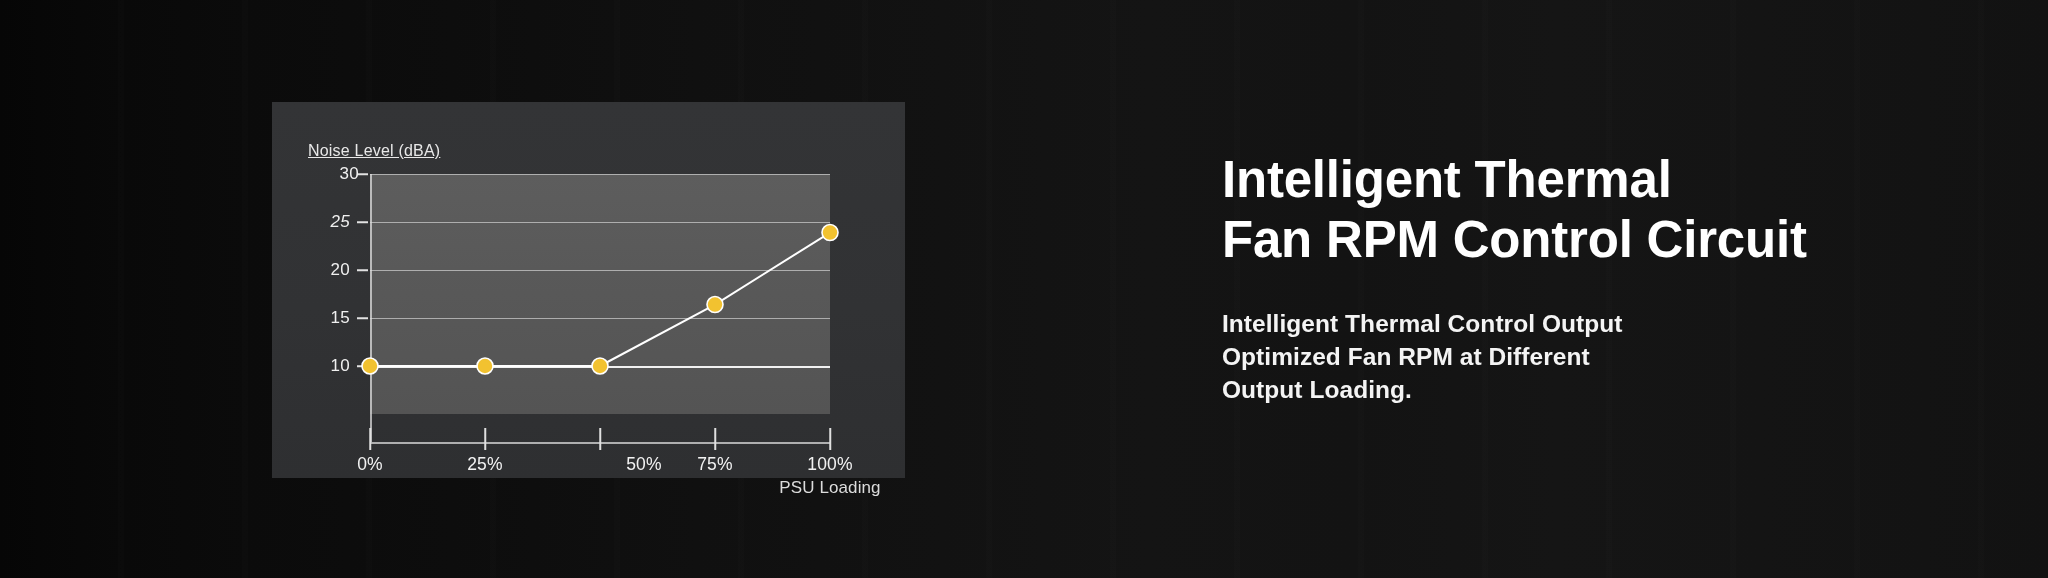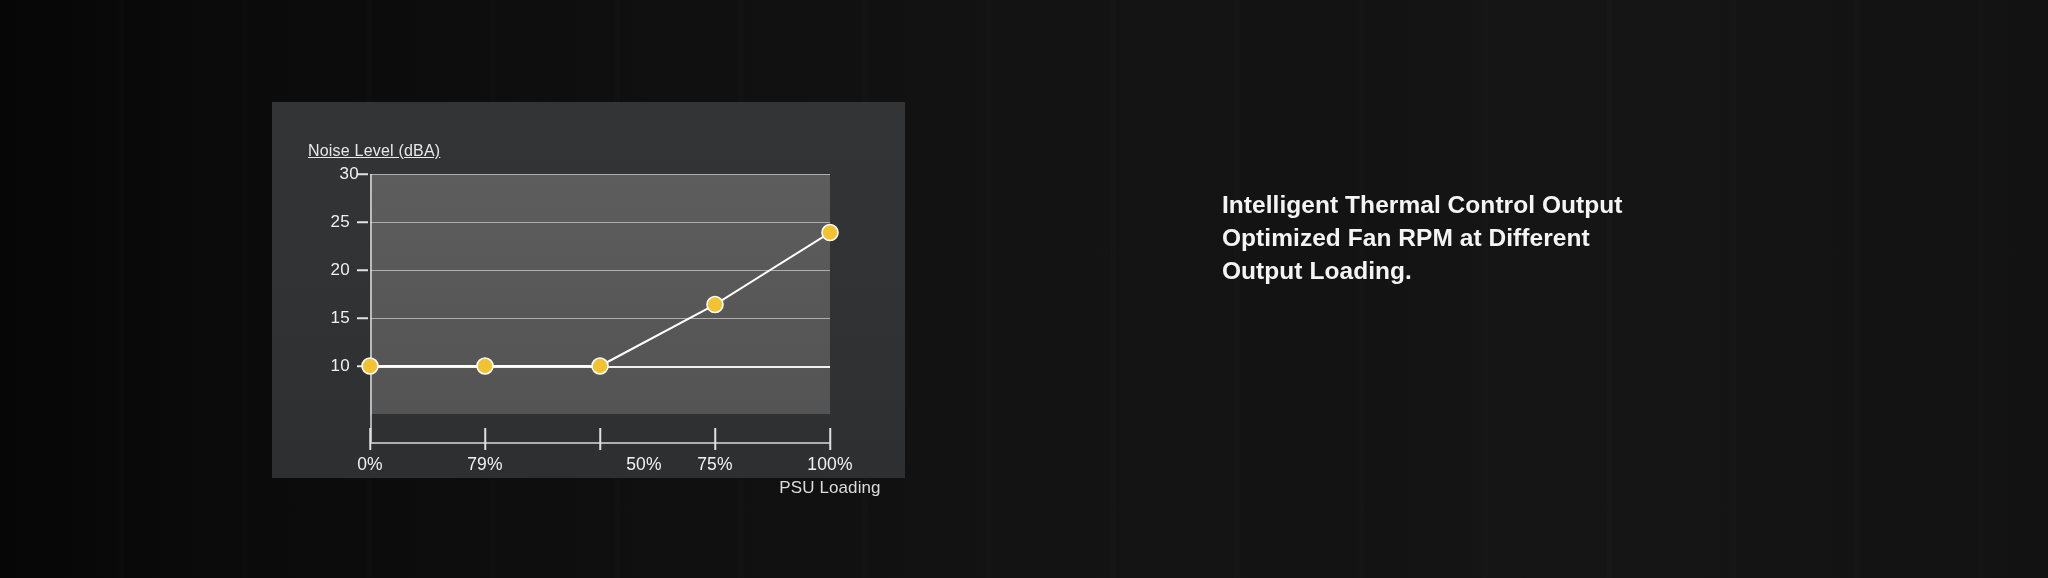--- a/index.html
+++ b/index.html
@@ -194,33 +194,33 @@
       </div>
 
     <div id="y-axis-line"></div>
     <div id="x-axis-line"></div>
 
     <div id="grid-layer"></div>
     <div id="ytick-layer">
         <div class="y-tick-dash" style="top: 72px; left: 85px;"></div>
         <div class="y-tick-label" style="top: 72px; right: 546px;">30</div>
         <div class="y-tick-dash" style="top: 120px; left: 85px;"></div>
-        <div class="y-tick-label" style="top: 120px; right: 555px;">25</div>
+        <div class="y-tick-label" style="top: 120px; right: 555px; font-style: italic;">25</div>
         <div class="y-tick-dash" style="top: 168px; left: 85px;"></div>
         <div class="y-tick-label" style="top: 168px; right: 555px;">20</div>
         <div class="y-tick-dash" style="top: 216px; left: 85px;"></div>
         <div class="y-tick-label" style="top: 216px; right: 555px; text-align: right;">15</div>
         <div class="y-tick-dash" style="top: 264px; left: 85px;"></div>
         <div class="y-tick-label" style="top: 264px; right: 555px;">10</div>
       </div>
     <div id="xtick-layer">
         <div class="x-tick-mark" style="left: 98px;"></div>
         <div class="x-tick-label" style="left: 98px;">0%</div>
         <div class="x-tick-mark" style="left: 213px;"></div>
-        <div class="x-tick-label" style="left: 213px;">79%</div>
+        <div class="x-tick-label" style="left: 213px;">25%</div>
         <div class="x-tick-mark" style="left: 328px;"></div>
         <div class="x-tick-label" style="left: 328px; margin-left: 44px;">50%</div>
         <div class="x-tick-mark" style="left: 443px;"></div>
         <div class="x-tick-label" style="left: 443px;">75%</div>
         <div class="x-tick-mark" style="left: 558px;"></div>
         <div class="x-tick-label" style="left: 558px;">100%</div>
       </div>
 
     <svg id="series-svg" viewBox="0 0 460 240" preserveAspectRatio="none">
         <polyline points="0.00,192.00 115.00,192.00 230.00,192.00 345.00,130.56 460.00,58.56" fill="none" stroke="#ffffff" stroke-width="2" stroke-linejoin="round" stroke-linecap="round"></polyline>
@@ -228,17 +228,19 @@
         <circle cx="115.00" cy="192.00" r="8" fill="#f2c230" stroke="#ffffff" stroke-width="1.6"></circle>
         <circle cx="230.00" cy="192.00" r="8" fill="#f2c230" stroke="#ffffff" stroke-width="1.6"></circle>
         <circle cx="345.00" cy="130.56" r="8" fill="#f2c230" stroke="#ffffff" stroke-width="1.6"></circle>
         <circle cx="460.00" cy="58.56" r="8" fill="#f2c230" stroke="#ffffff" stroke-width="1.6"></circle>
       </svg>
 
     <div id="x-axis-title" style="left: 558px;">PSU Loading</div>
   </div>
 
   <div id="copy-block">
+    <h1 id="headline">Intelligent Thermal
+Fan RPM Control Circuit</h1>
     <p id="subcopy">Intelligent Thermal Control Output
 Optimized Fan RPM at Different
 Output Loading.</p>
   </div>
 </div>
 
 </body></html>

